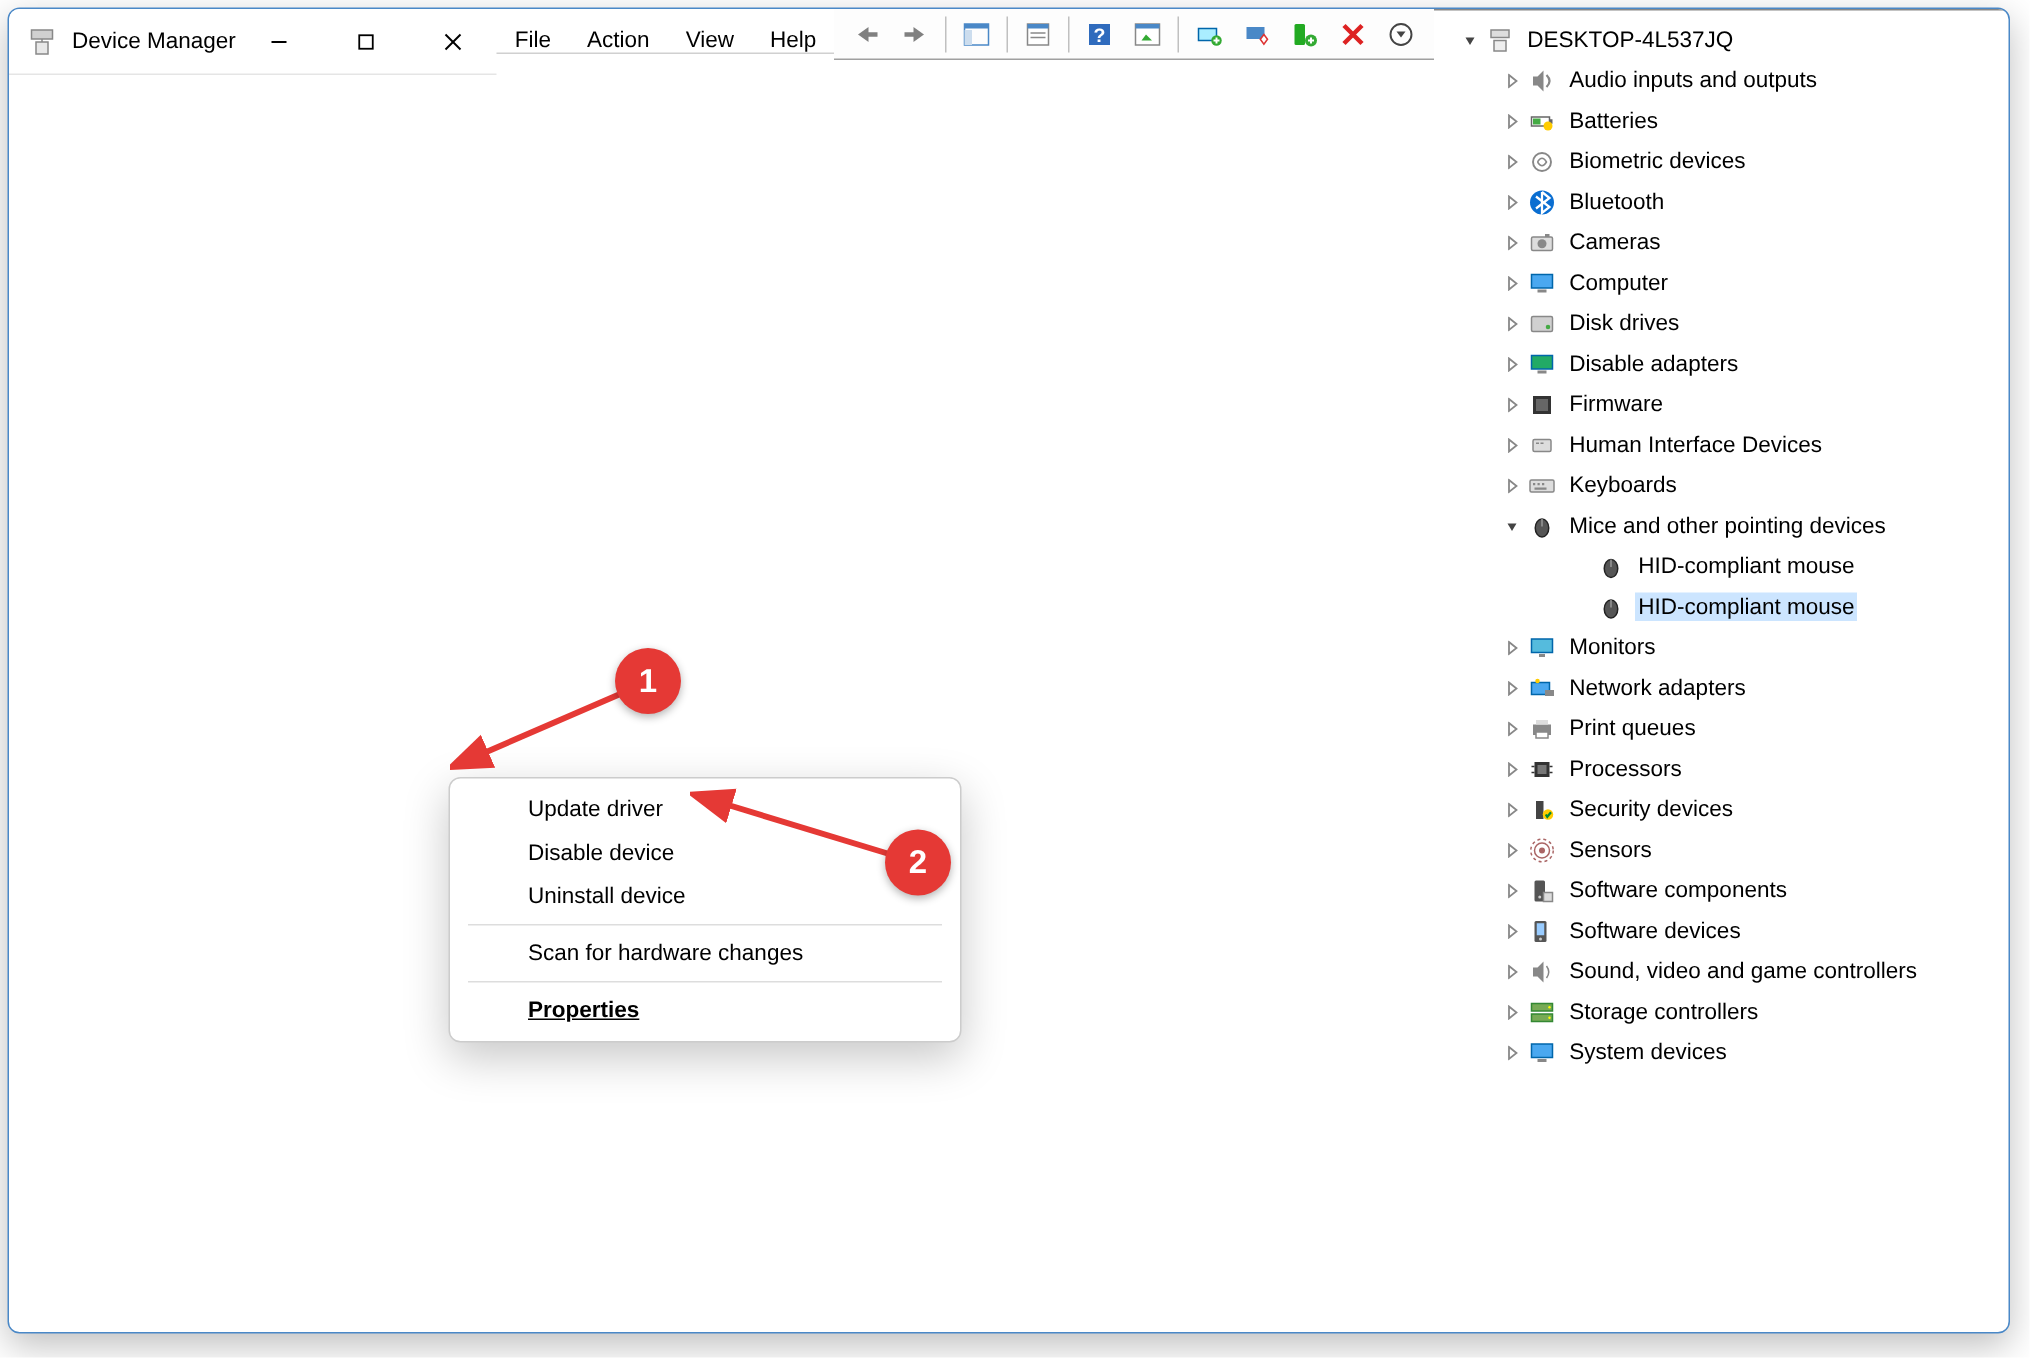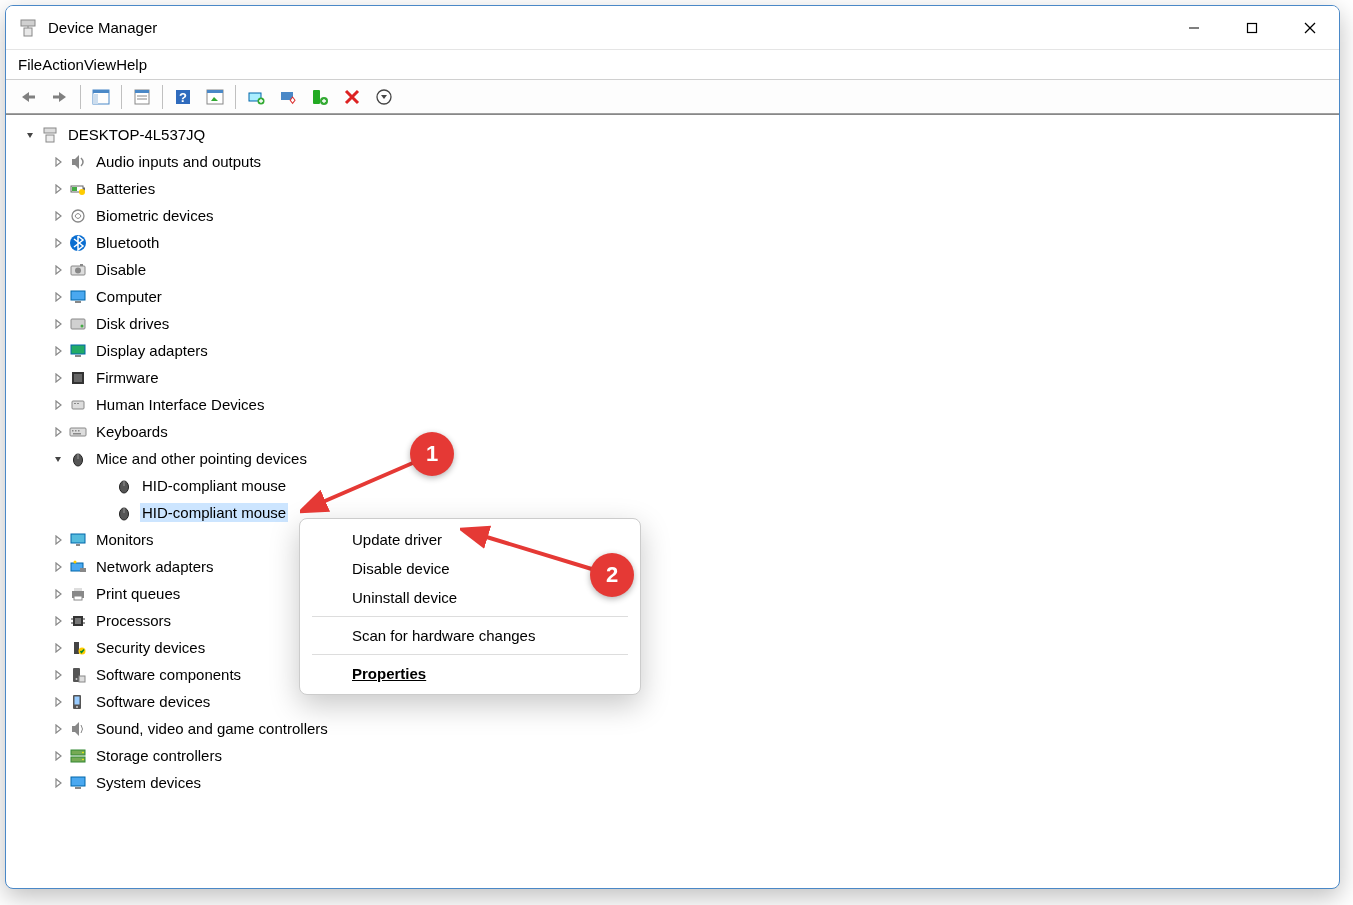--- a/index.html
+++ b/index.html
@@ -14,40 +14,41 @@
   }
   .window {
     position: absolute;
     top: 5px; left: 5px; right: 13px; bottom: 16px;
     background: #fff;
     border: 1px solid #4a88c7;
     border-radius: 8px;
     box-shadow: 0 8px 24px rgba(0,0,0,0.25);
     overflow: hidden;
     display: flex;
-    flex-direction: column;
+    flex-direction: row;
   }
   .titlebar {
     display: flex;
     align-items: center;
     height: 44px;
     padding: 0 0 0 12px;
     background: #fff;
     border-bottom: 1px solid #e5e5e5;
   }
   .titlebar .app-icon { width: 20px; height: 20px; margin-right: 10px; display:flex; align-items:center; justify-content:center;}
   .titlebar .title { font-size: 15px; color: #000; flex:1; }
   .winbtns { display:flex; height:100%; }
   .winbtn { width:58px; display:flex; align-items:center; justify-content:center; }
   .winbtn svg { width:12px; height:12px; }
   .menubar {
     display: flex;
-    align-items: center;
+    align-items: flex-end;
     height: 30px;
     padding: 0 12px;
+    gap: 24px;
     font-size: 15px;
     border-bottom: 1px solid #d0d0d0;
   }
   .menubar span { color:#000; cursor:default; }
   .toolbar {
     display: flex;
     align-items: center;
     height: 34px;
     padding: 0 8px;
     gap: 4px;
@@ -335,21 +336,21 @@
               <path d="M3 1 L8 5 L3 9 Z" fill="none" stroke="#888" stroke-width="1.2"></path>
             </svg>
           </span>
           <span class="nicon">
             <svg width="18" height="18" viewBox="0 0 18 18">
               <rect x="2" y="5" width="14" height="9" rx="1" fill="#ddd" stroke="#888"></rect>
               <circle cx="9" cy="9.5" r="3" fill="#888"></circle>
               <rect x="11" y="3" width="3" height="2" fill="#888"></rect>
             </svg>
           </span>
-          <span class="labelwrap"><span>Disable</span></span>
+          <span class="labelwrap"><span>Cameras</span></span>
         </div>
         <div class="node l1">
           <span class="chev">
             <svg viewBox="0 0 10 10">
               <path d="M3 1 L8 5 L3 9 Z" fill="none" stroke="#888" stroke-width="1.2"></path>
             </svg>
           </span>
           <span class="nicon">
             <svg width="18" height="18" viewBox="0 0 18 18">
               <rect x="2" y="3" width="14" height="9" fill="#4aa8f0" stroke="#06a"></rect>
@@ -377,21 +378,21 @@
             <svg viewBox="0 0 10 10">
               <path d="M3 1 L8 5 L3 9 Z" fill="none" stroke="#888" stroke-width="1.2"></path>
             </svg>
           </span>
           <span class="nicon">
             <svg width="18" height="18" viewBox="0 0 18 18">
               <rect x="2" y="3" width="14" height="9" fill="#2a6" stroke="#06a"></rect>
               <rect x="6" y="13" width="6" height="2" fill="#888"></rect>
             </svg>
           </span>
-          <span class="labelwrap"><span>Display adapters</span></span>
+          <span class="labelwrap"><span>Disable adapters</span></span>
         </div>
         <div class="node l1">
           <span class="chev">
             <svg viewBox="0 0 10 10">
               <path d="M3 1 L8 5 L3 9 Z" fill="none" stroke="#888" stroke-width="1.2"></path>
             </svg>
           </span>
           <span class="nicon">
             <svg width="18" height="18" viewBox="0 0 18 18">
               <rect x="3" y="3" width="12" height="12" fill="#333"></rect>
@@ -537,20 +538,35 @@
             </svg>
           </span>
           <span class="nicon">
             <svg width="18" height="18" viewBox="0 0 18 18">
               <rect x="5" y="3" width="5" height="12" fill="#444"></rect>
               <circle cx="13" cy="12" r="3.5" fill="#fc0"></circle>
               <path d="M11.5 12 L12.5 13.5 L15 10.5" fill="none" stroke="#083" stroke-width="1.5"></path>
             </svg>
           </span>
           <span class="labelwrap"><span>Security devices</span></span>
+        </div>
+        <div class="node l1">
+          <span class="chev">
+            <svg viewBox="0 0 10 10">
+              <path d="M3 1 L8 5 L3 9 Z" fill="none" stroke="#888" stroke-width="1.2"></path>
+            </svg>
+          </span>
+          <span class="nicon">
+            <svg width="18" height="18" viewBox="0 0 18 18">
+              <circle cx="9" cy="9" r="2" fill="#a66"></circle>
+              <circle cx="9" cy="9" r="5" fill="none" stroke="#a66"></circle>
+              <circle cx="9" cy="9" r="7.5" fill="none" stroke="#a66" stroke-dasharray="2,2"></circle>
+            </svg>
+          </span>
+          <span class="labelwrap"><span>Sensors</span></span>
         </div>
         <div class="node l1">
           <span class="chev">
             <svg viewBox="0 0 10 10">
               <path d="M3 1 L8 5 L3 9 Z" fill="none" stroke="#888" stroke-width="1.2"></path>
             </svg>
           </span>
           <span class="nicon">
             <svg width="18" height="18" viewBox="0 0 18 18">
               <rect x="4" y="2" width="7" height="14" fill="#555" rx="1"></rect>

